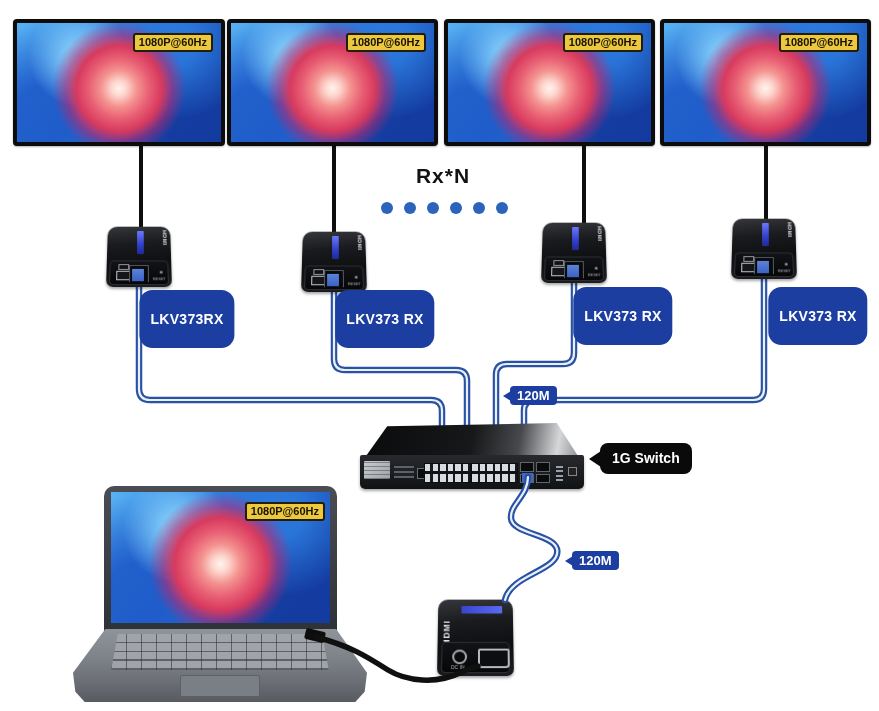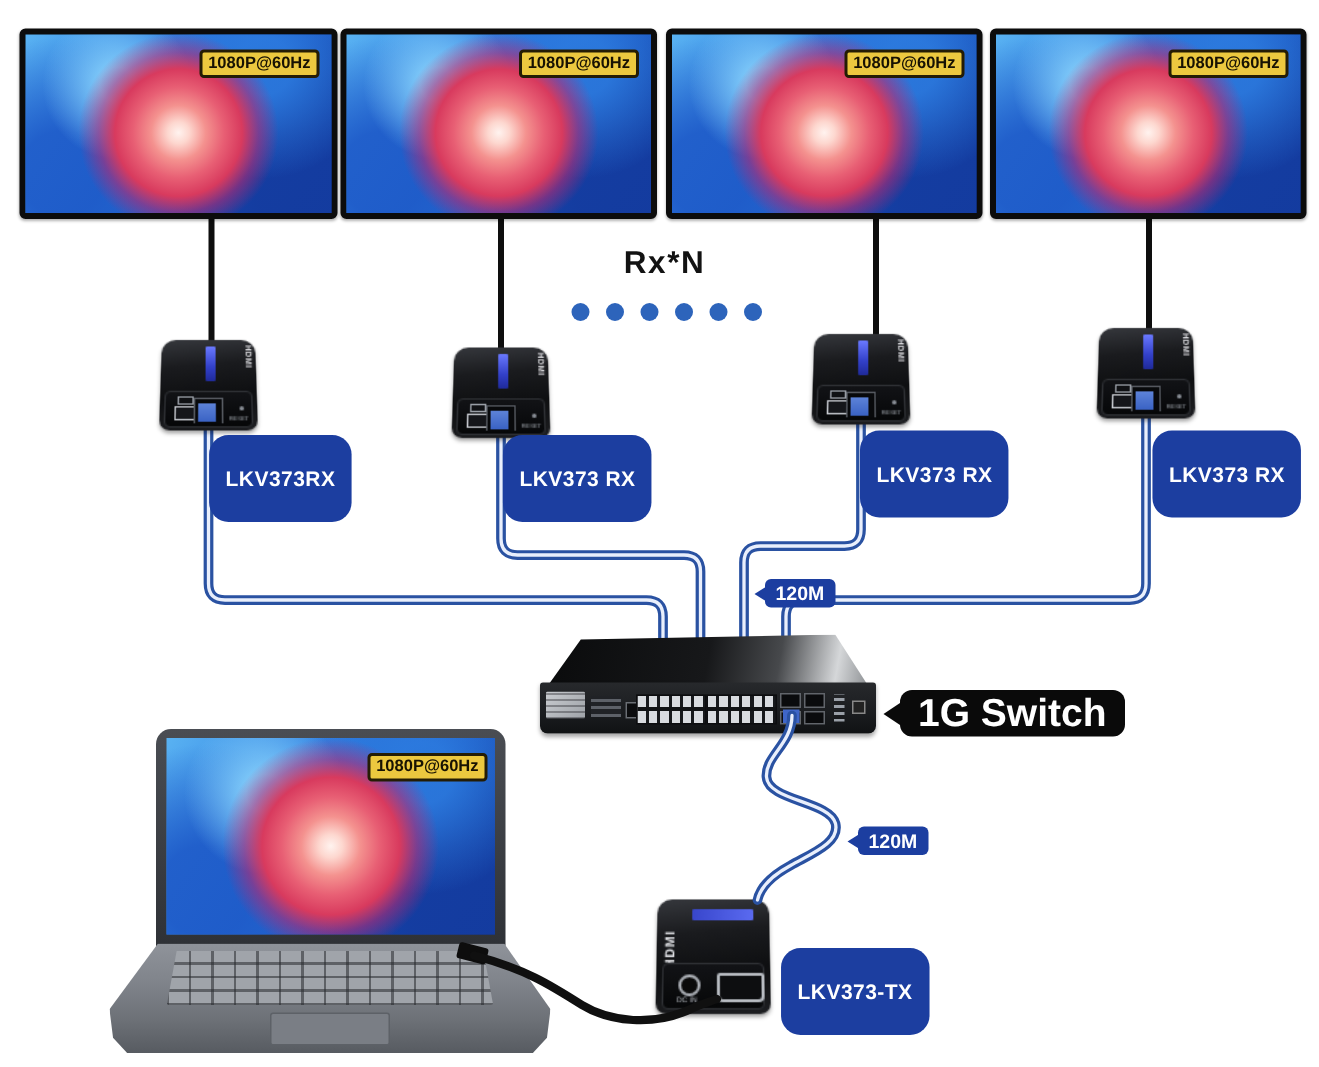--- a/index.html
+++ b/index.html
@@ -72,22 +72,22 @@
              border:2px solid #b8bcc2;border-radius:2px 2px 4px 4px;}
 
   
   .pill-blue{position:absolute;z-index:4;transform:translateX(-50%);background:var(--label-blue);
              color:#fff;font-weight:bold;font-size:14px;line-height:26px;padding:16px 11px;
              border-radius:13px;white-space:nowrap;letter-spacing:.3px;}
   .dist-pill{position:absolute;z-index:4;background:var(--label-blue);color:#fff;font-weight:bold;
              font-size:13px;line-height:19px;padding:0 7px;border-radius:4px;white-space:nowrap;}
   .dist-pill .tri{position:absolute;left:-7px;top:50%;transform:translateY(-50%);width:0;height:0;
              border-style:solid;border-width:5px 8px 5px 0;border-color:transparent var(--label-blue) transparent transparent;}
-  .switch-callout{position:absolute;left:600px;top:460px;z-index:4;background:var(--callout-black);
-             color:#fff;font-weight:bold;font-size:26px;line-height:31px;padding:0 12px;
+  .switch-callout{position:absolute;left:600px;top:443px;z-index:4;background:var(--callout-black);
+             color:#fff;font-weight:bold;font-size:14px;line-height:31px;padding:0 12px;
              border-radius:8px;white-space:nowrap;}
   .switch-callout .tri{position:absolute;left:-11px;top:50%;transform:translateY(-50%);width:0;height:0;
              border-style:solid;border-width:8px 12px 8px 0;border-color:transparent var(--callout-black) transparent transparent;}
 
   
   .switch{position:absolute;left:360px;top:423px;width:224px;height:70px;z-index:2;}
   .sw-top{position:absolute;left:6px;top:0;width:212px;height:33px;
           clip-path:polygon(10% 10%,90% 0,100% 100%,0 100%);
           background:linear-gradient(100deg,#0a0b0c 0%,#17181a 50%,#47494c 72%,#d5d7d9 90%,#909396 100%);}
   .sw-front{position:absolute;left:0;top:32px;width:224px;height:34px;border-radius:2px 2px 5px 5px;
@@ -280,21 +280,20 @@
 
   <div class="ext tx">
     <span class="tx-stripe"></span>
     <span class="tx-side">HDMI</span>
     <div class="tx-front">
       <span class="dc"></span>
       <span class="dc-label">DC IN</span>
       <span class="hdmi-port"></span>
     </div>
   </div>
-  <div class="pill-blue" style="left:570px;top:632px;">LKV373-TX</div>
 
   <svg class="wires wires-top" width="879" height="711">
     <path class="tube-outer" d="M 528 477 C 528 496 510 504 511 518 C 512 534 553 534 557 549 C 560 562 541 569 527 577 C 514 584 507 591 505 600"></path>
     <path class="tube-inner" d="M 528 477 C 528 496 510 504 511 518 C 512 534 553 534 557 549 C 560 562 541 569 527 577 C 514 584 507 591 505 600"></path>
     <path class="black-wire-thick" d="M 316 637 C 350 646 366 656 388 670 C 406 681 436 685 462 672 C 468 669 473 668 478 666"></path>
   </svg>
 
 </div>
 
 </body></html>

